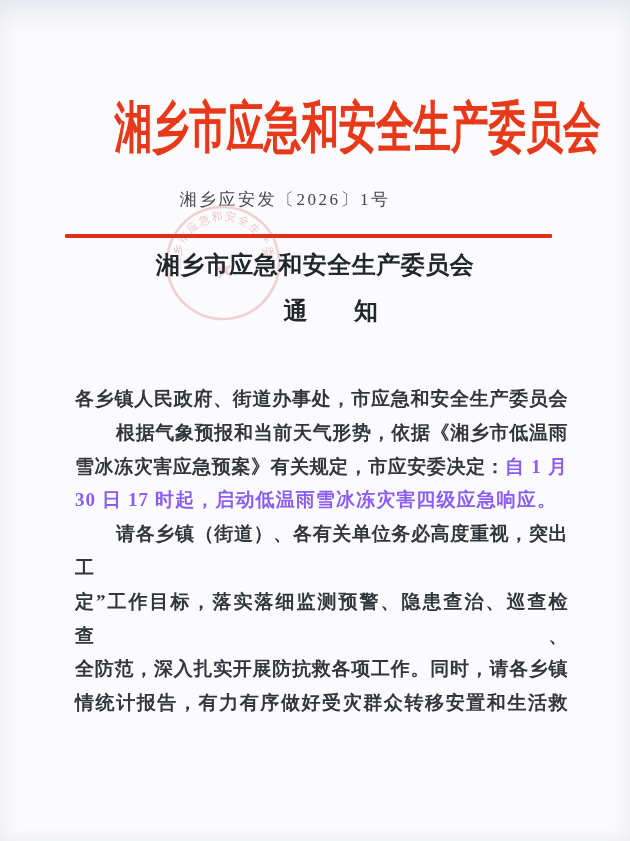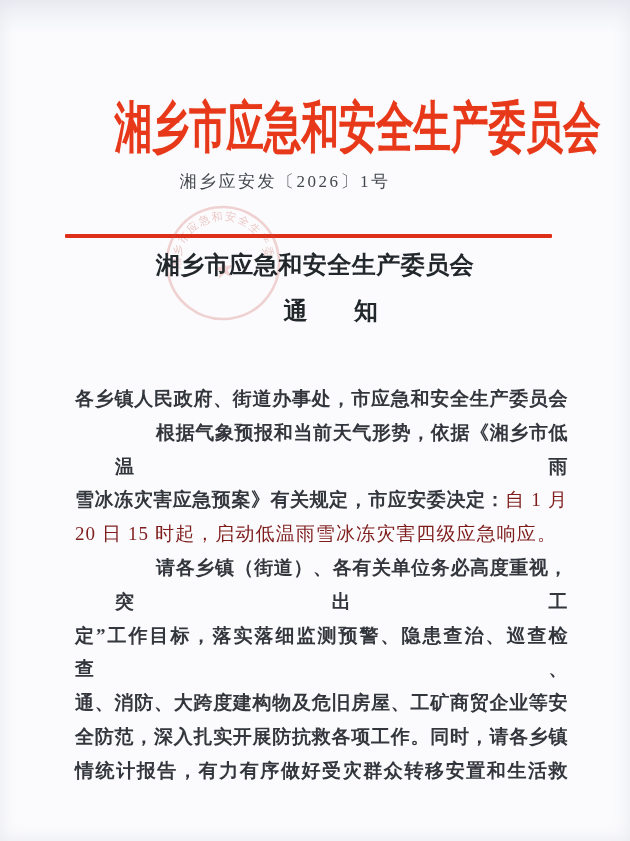--- a/index.html
+++ b/index.html
@@ -26,21 +26,21 @@
   .org-header .squeeze {
     display: inline-block;
     font-size: 55px; font-weight: 700;
     color: #e7391a;
     transform: scaleX(0.68);
     transform-origin: 50% 50%;
     letter-spacing: 0px;
     text-shadow: 0 0 1px rgba(231,57,26,0.55);
   }
   .doc-number {
-    position: absolute; left: 0; top: 170px; width: 570px;
+    position: absolute; left: 0; top: 188px; width: 570px;
     text-align: center;
     font-size: 17px; color: #43474d; letter-spacing: 2.5px;
   }
   .red-rule {
     position: absolute; left: 65px; top: 234px;
     width: 487px; height: 3.5px;
     background: #dd2f1a; border-radius: 1px;
   }
   .stamp {
     position: absolute; left: 160px; top: 200px;
@@ -55,23 +55,23 @@
   }
   .notice-title .tline { font-size: 24px; line-height: 34px; letter-spacing: 0.5px; }
   .notice-title .tline3 { margin-top: 12px; padding-left: 32px; }
   .notice-title .tgap { display: inline-block; width: 46px; }
   .body-text {
     position: absolute; left: 75px; top: 382px; width: 493px;
     font-size: 19px; line-height: 33.8px; color: #33373d;
   }
   .bline { text-align: left; text-align-last: left; }
   .bline.jfull { text-align: justify; text-align-last: justify; text-justify: inter-ideograph; }
-  .bline.ind { text-indent: 41px; margin-left: 40px; }
+  .bline.ind { text-indent: 41px; }
   .seg { letter-spacing: 0.4px; font-weight: bold; }
-  .seg.bold { font-weight: 400; color: #7f1d1d; letter-spacing: 1.1px; }
+  .seg.bold { font-weight: 700; color: #8b5cf6; letter-spacing: 1.1px; }
 </style>
 </head>
 <body>
 
 <div class="page">
   <div class="scan-band-top"></div>
 
   <div class="org-header">
     <span class="squeeze">湘乡市应急和安全生产委员会</span>
   </div>
@@ -93,20 +93,19 @@
 
   <div class="notice-title">
     <div class="tline">湘乡市应急和安全生产委员会</div>
     <div class="tline tline3"><span>通</span><span class="tgap"></span><span>知</span></div>
   </div>
 
   <div class="body-text">
       <div class="bline jfull"><span class="seg">各乡镇人民政府、街道办事处，市应急和安全生产委员会</span></div>
       <div class="bline ind jfull"><span class="seg">根据气象预报和当前天气形势，依据《湘乡市低温雨</span></div>
       <div class="bline jfull"><span class="seg">雪冰冻灾害应急预案》有关规定，市应安委决定：</span><span class="seg bold">自 1 月</span></div>
-      <div class="bline"><span class="seg bold">20 日 15 时起，启动低温雨雪冰冻灾害四级应急响应。</span></div>
+      <div class="bline"><span class="seg bold">30 日 17 时起，启动低温雨雪冰冻灾害四级应急响应。</span></div>
       <div class="bline ind jfull"><span class="seg">请各乡镇（街道）、各有关单位务必高度重视，突出工</span></div>
       <div class="bline jfull"><span class="seg">定”工作目标，落实落细监测预警、隐患查治、巡查检查、</span></div>
-      <div class="bline jfull"><span class="seg">通、消防、大跨度建构物及危旧房屋、工矿商贸企业等安</span></div>
       <div class="bline jfull"><span class="seg">全防范，深入扎实开展防抗救各项工作。同时，请各乡镇</span></div>
       <div class="bline jfull"><span class="seg">情统计报告，有力有序做好受灾群众转移安置和生活救</span></div>
     </div>
 </div>
 
 </body></html>

